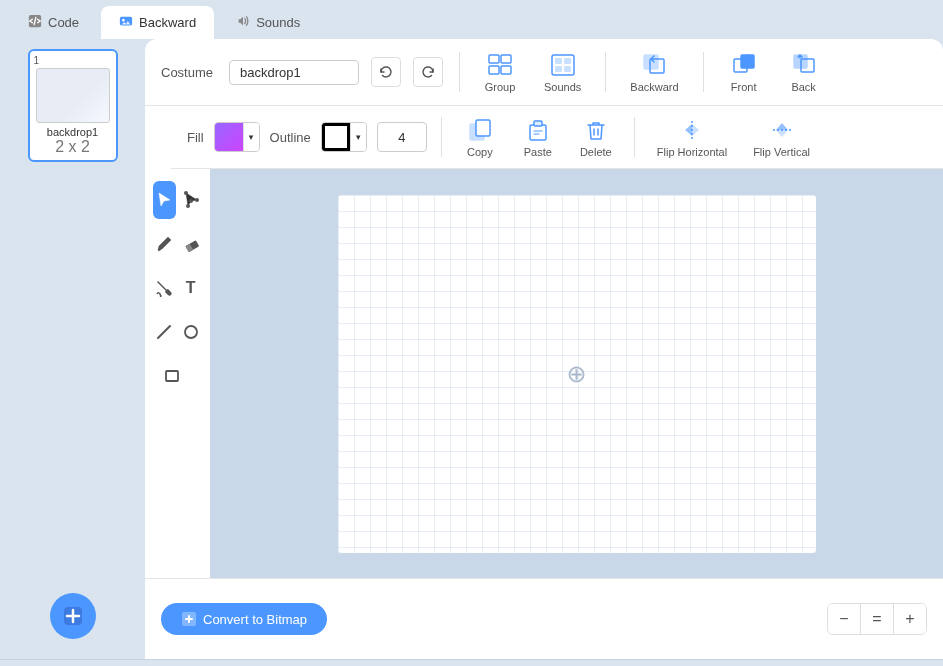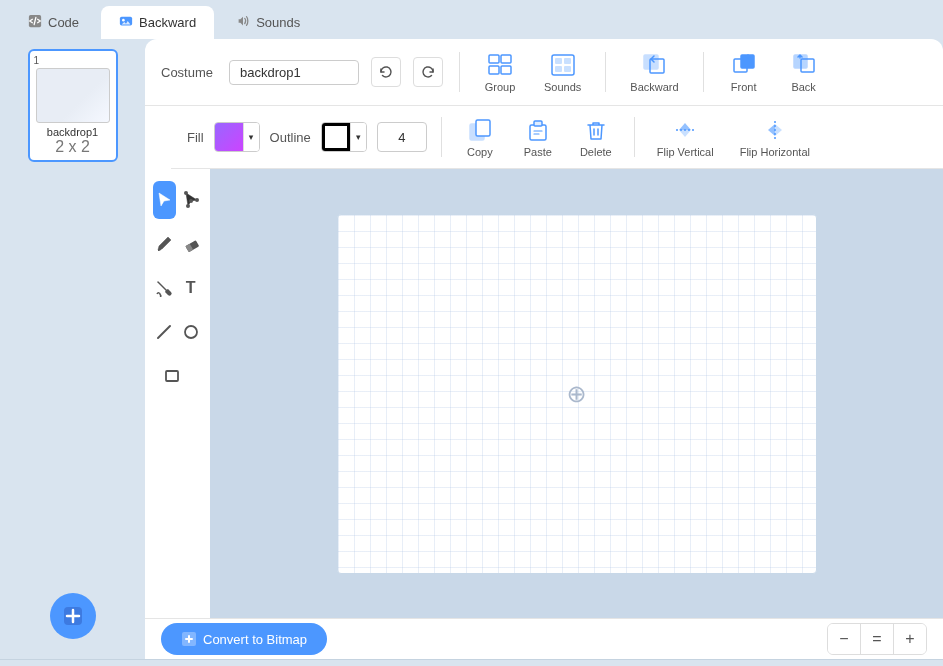--- a/index.html
+++ b/index.html
@@ -300,21 +300,21 @@
       transform: translate(-50%, -50%);
       font-size: 24px;
       color: #aab8cc;
       user-select: none;
     }
 
     
     .bottom-bar {
       display: flex;
       align-items: center;
-      padding: 4px 16px;
+      padding: 24px 16px;
       border-top: 1px solid #e5e5e5;
       gap: 8px;
     }
     .convert-btn {
       background: #4c97ff;
       color: #fff;
       border: none;
       border-radius: 20px;
       padding: 8px 20px;
       font-size: 13px;
@@ -543,38 +543,38 @@
             <path d="M5 8h16M10 8V6h6v2M11 12v6M15 12v6M7 8l1 14h10l1-14" stroke="#4c97ff" stroke-width="1.5" stroke-linecap="round" stroke-linejoin="round" fill="none"></path>
           </svg>
         </span>
         <span class="btn-label">Delete</span>
       </div>
 
       <div class="toolbar-separator"></div>
 
       <div class="toolbar-btn-group">
         <span class="icon">
+          <svg width="30" height="26" viewBox="0 0 30 26" fill="none">
+            <path d="M15 4v18" stroke="#4c97ff" stroke-width="1.5" stroke-dasharray="2 2"></path>
+            <path d="M15 7l-7 6 7 6" fill="#4c97ff" opacity="0.6"></path>
+            <path d="M15 7l7 6-7 6" fill="#4c97ff" opacity="0.3"></path>
+          </svg>
+        </span>
+        <span class="btn-label">Flip Horizontal</span>
+      </div>
+
+      <div class="toolbar-btn-group">
+        <span class="icon">
           <svg width="26" height="26" viewBox="0 0 26 26" fill="none">
             <path d="M4 13h18" stroke="#4c97ff" stroke-width="1.5" stroke-dasharray="2 2"></path>
             <path d="M7 13l6-7 6 7" fill="#4c97ff" opacity="0.6"></path>
             <path d="M7 13l6 7 6-7" fill="#4c97ff" opacity="0.3"></path>
           </svg>
         </span>
         <span class="btn-label">Flip Vertical</span>
-      </div>
-
-      <div class="toolbar-btn-group">
-        <span class="icon">
-          <svg width="30" height="26" viewBox="0 0 30 26" fill="none">
-            <path d="M15 4v18" stroke="#4c97ff" stroke-width="1.5" stroke-dasharray="2 2"></path>
-            <path d="M15 7l-7 6 7 6" fill="#4c97ff" opacity="0.6"></path>
-            <path d="M15 7l7 6-7 6" fill="#4c97ff" opacity="0.3"></path>
-          </svg>
-        </span>
-        <span class="btn-label">Flip Horizontal</span>
       </div>
     </div>
 
     <div class="tools-and-canvas">
 
       <div class="tools-panel">
 
         <div class="tool-row">
           <button class="tool-btn active" title="Select">
             <svg width="18" height="18" viewBox="0 0 18 18" fill="none">

